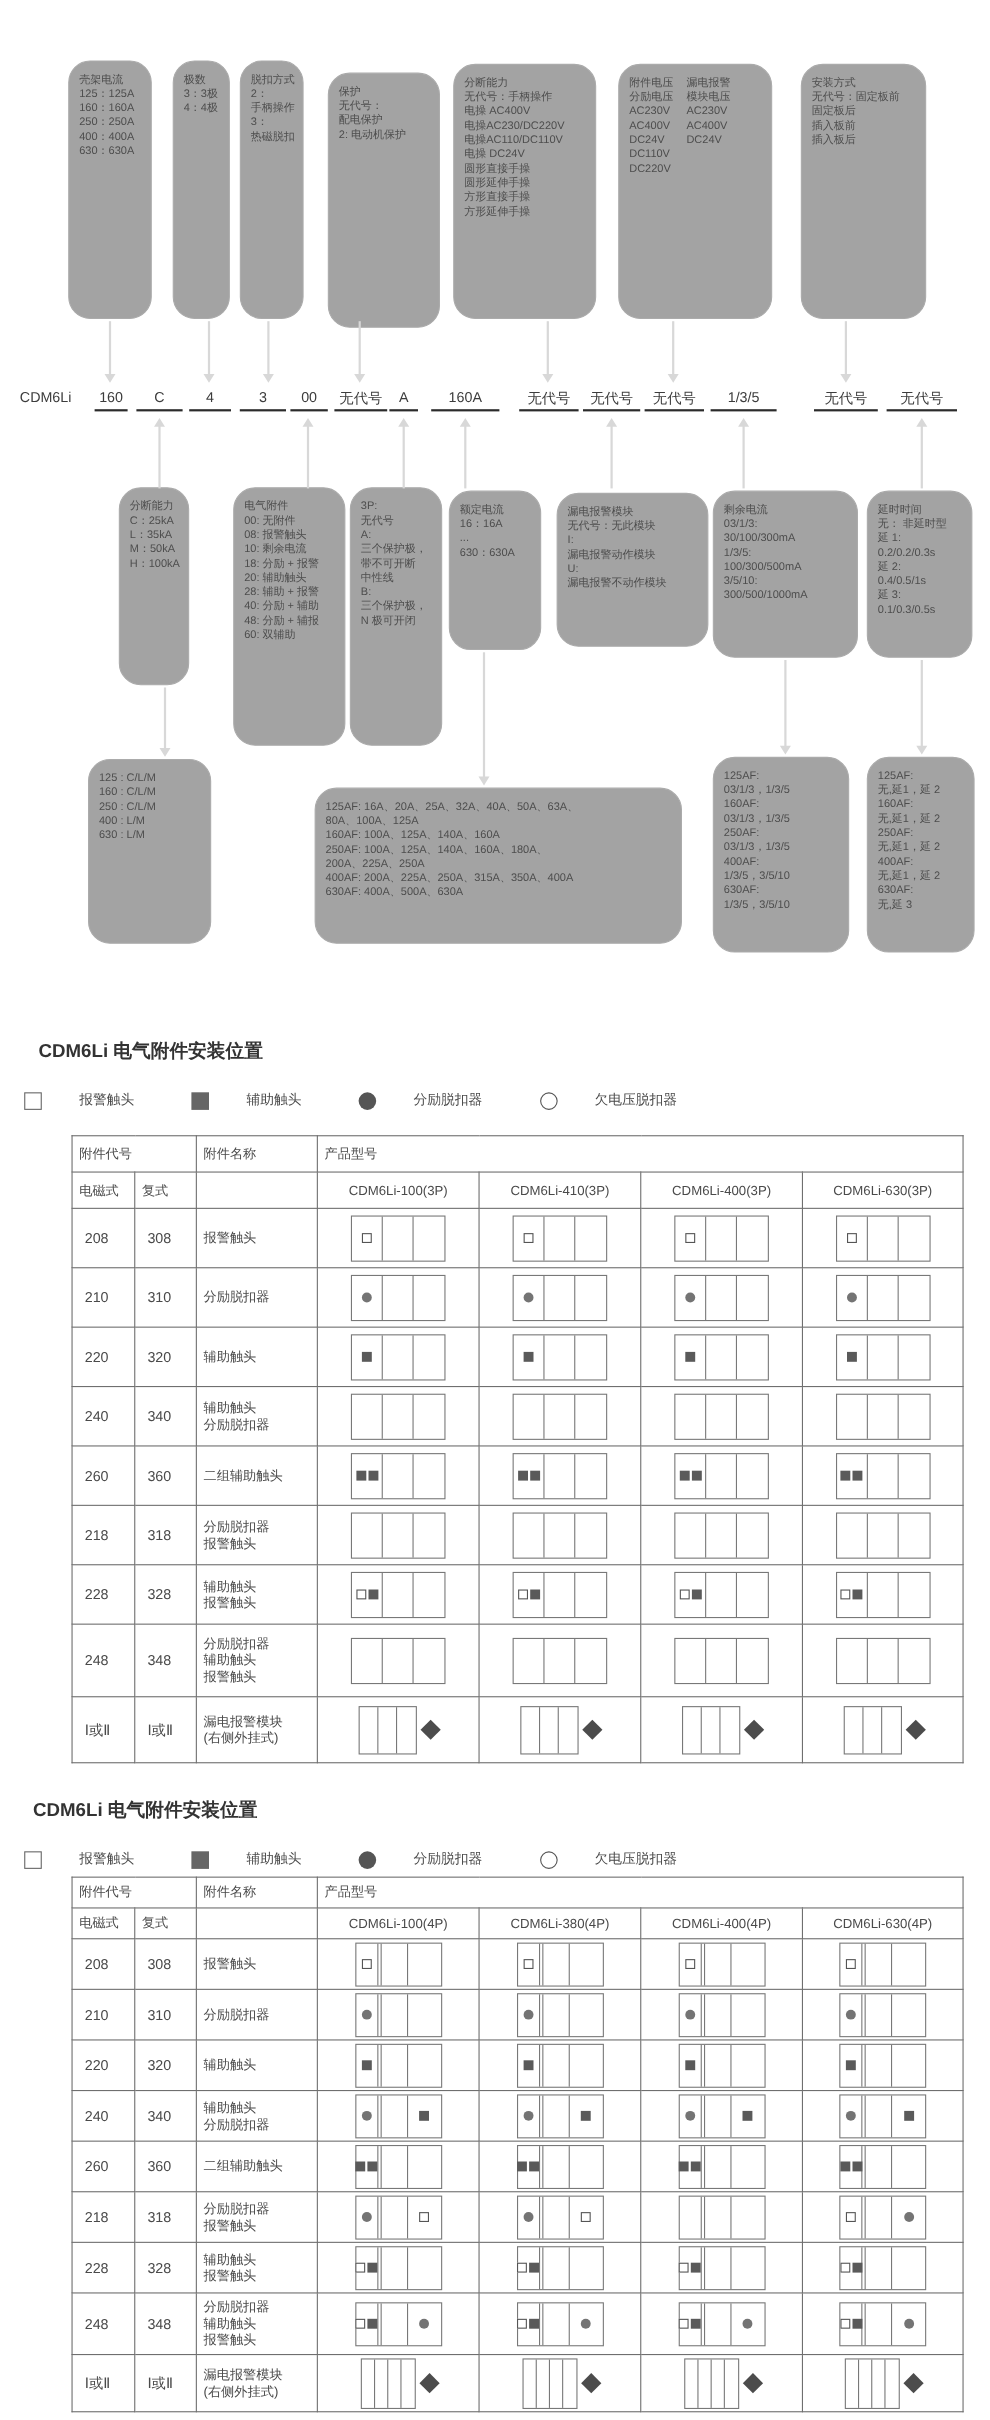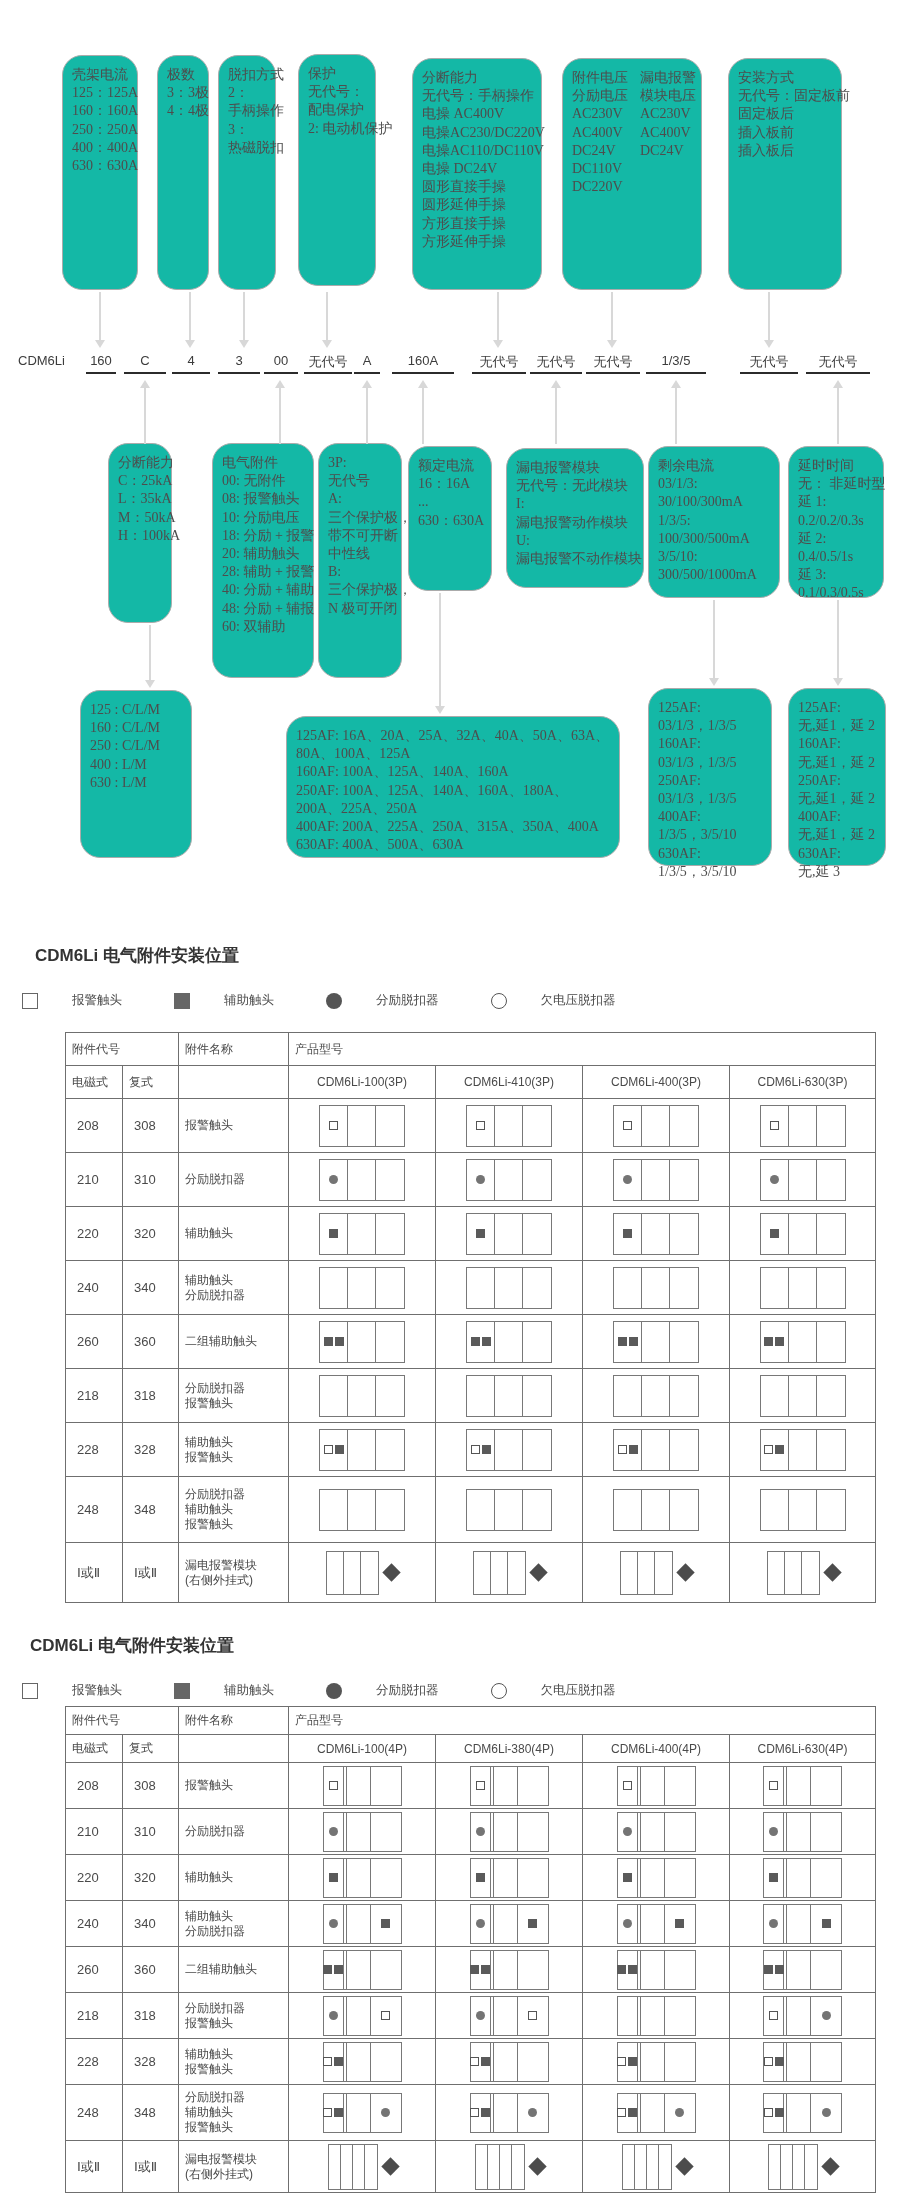--- a/index.html
+++ b/index.html
@@ -1,21 +1,21 @@
 <!DOCTYPE html>
 <html><head>
 <meta charset="utf-8">
 <style>
   html,body{margin:0;padding:0;background:#fff;}
   .page{position:relative;width:900px;height:2200px;background:#fff;overflow:hidden;
         font-family:"Liberation Sans","DejaVu Sans",sans-serif;}
   
-  .callout{position:absolute;background:#14b8a6;border:1.5px solid #ababab;border-radius:20px;
-           box-sizing:border-box;padding:10px 4px 4px 9px;font-size:14px;line-height:1.3;
-           color:#4d4d4d;font-family:Liberation Serif, serif;}
+  .callout{position:absolute;background:#a3a3a3;border:1.5px solid #ababab;border-radius:20px;
+           box-sizing:border-box;padding:10px 4px 4px 9px;font-size:10px;line-height:1.3;
+           color:#4d4d4d;}
   .callout .line{white-space:nowrap;}
   .callout.cols{display:flex;gap:12px;}
   .vline{position:absolute;width:2px;background:#d8d8d8;}
   .vhead{position:absolute;width:0;height:0;}
   .vhead.down{border-left:5px solid transparent;border-right:5px solid transparent;border-top:8px solid #d8d8d8;}
   .vhead.up{border-left:5px solid transparent;border-right:5px solid transparent;border-bottom:8px solid #d8d8d8;}
   
   .code-prefix{position:absolute;font-size:13px;color:#3c3c3c;height:21px;}
   .code-seg{position:absolute;height:21px;border-bottom:2px solid #2b2b2b;text-align:center;
             font-size:13px;color:#3c3c3c;box-sizing:border-box;}
@@ -71,21 +71,21 @@
         <div class="line">3：3极</div>
         <div class="line">4：4极</div>
       </div>
       <div class="callout" style="left: 218px; top: 55px; width: 58px; height: 235px;">
         <div class="line">脱扣方式</div>
         <div class="line">2：</div>
         <div class="line">手柄操作</div>
         <div class="line">3：</div>
         <div class="line">热磁脱扣</div>
       </div>
-      <div class="callout" style="left: 298px; top: 54px; width: 78px; height: 232px;">
+      <div class="callout" style="left: 298px; top: 66px; width: 102px; height: 232px;">
         <div class="line">保护</div>
         <div class="line">无代号：</div>
         <div class="line">配电保护</div>
         <div class="line">2: 电动机保护</div>
       </div>
       <div class="callout" style="left: 412px; top: 58px; width: 130px; height: 232px;">
         <div class="line">分断能力</div>
         <div class="line">无代号：手柄操作</div>
         <div class="line">电操 AC400V</div>
         <div class="line">电操AC230/DC220V</div>
@@ -125,21 +125,21 @@
         <div class="line">分断能力</div>
         <div class="line">C：25kA</div>
         <div class="line">L：35kA</div>
         <div class="line">M：50kA</div>
         <div class="line">H：100kA</div>
       </div>
       <div class="callout" style="left: 212px; top: 443px; width: 102px; height: 235px;">
         <div class="line">电气附件</div>
         <div class="line">00: 无附件</div>
         <div class="line">08: 报警触头</div>
-        <div class="line">10: 分励电压</div>
+        <div class="line">10: 剩余电流</div>
         <div class="line">18: 分励 + 报警</div>
         <div class="line">20: 辅助触头</div>
         <div class="line">28: 辅助 + 报警</div>
         <div class="line">40: 分励 + 辅助</div>
         <div class="line">48: 分励 + 辅报</div>
         <div class="line">60: 双辅助</div>
       </div>
       <div class="callout" style="left: 318px; top: 443px; width: 84px; height: 235px;">
         <div class="line">3P:</div>
         <div class="line">无代号</div>

